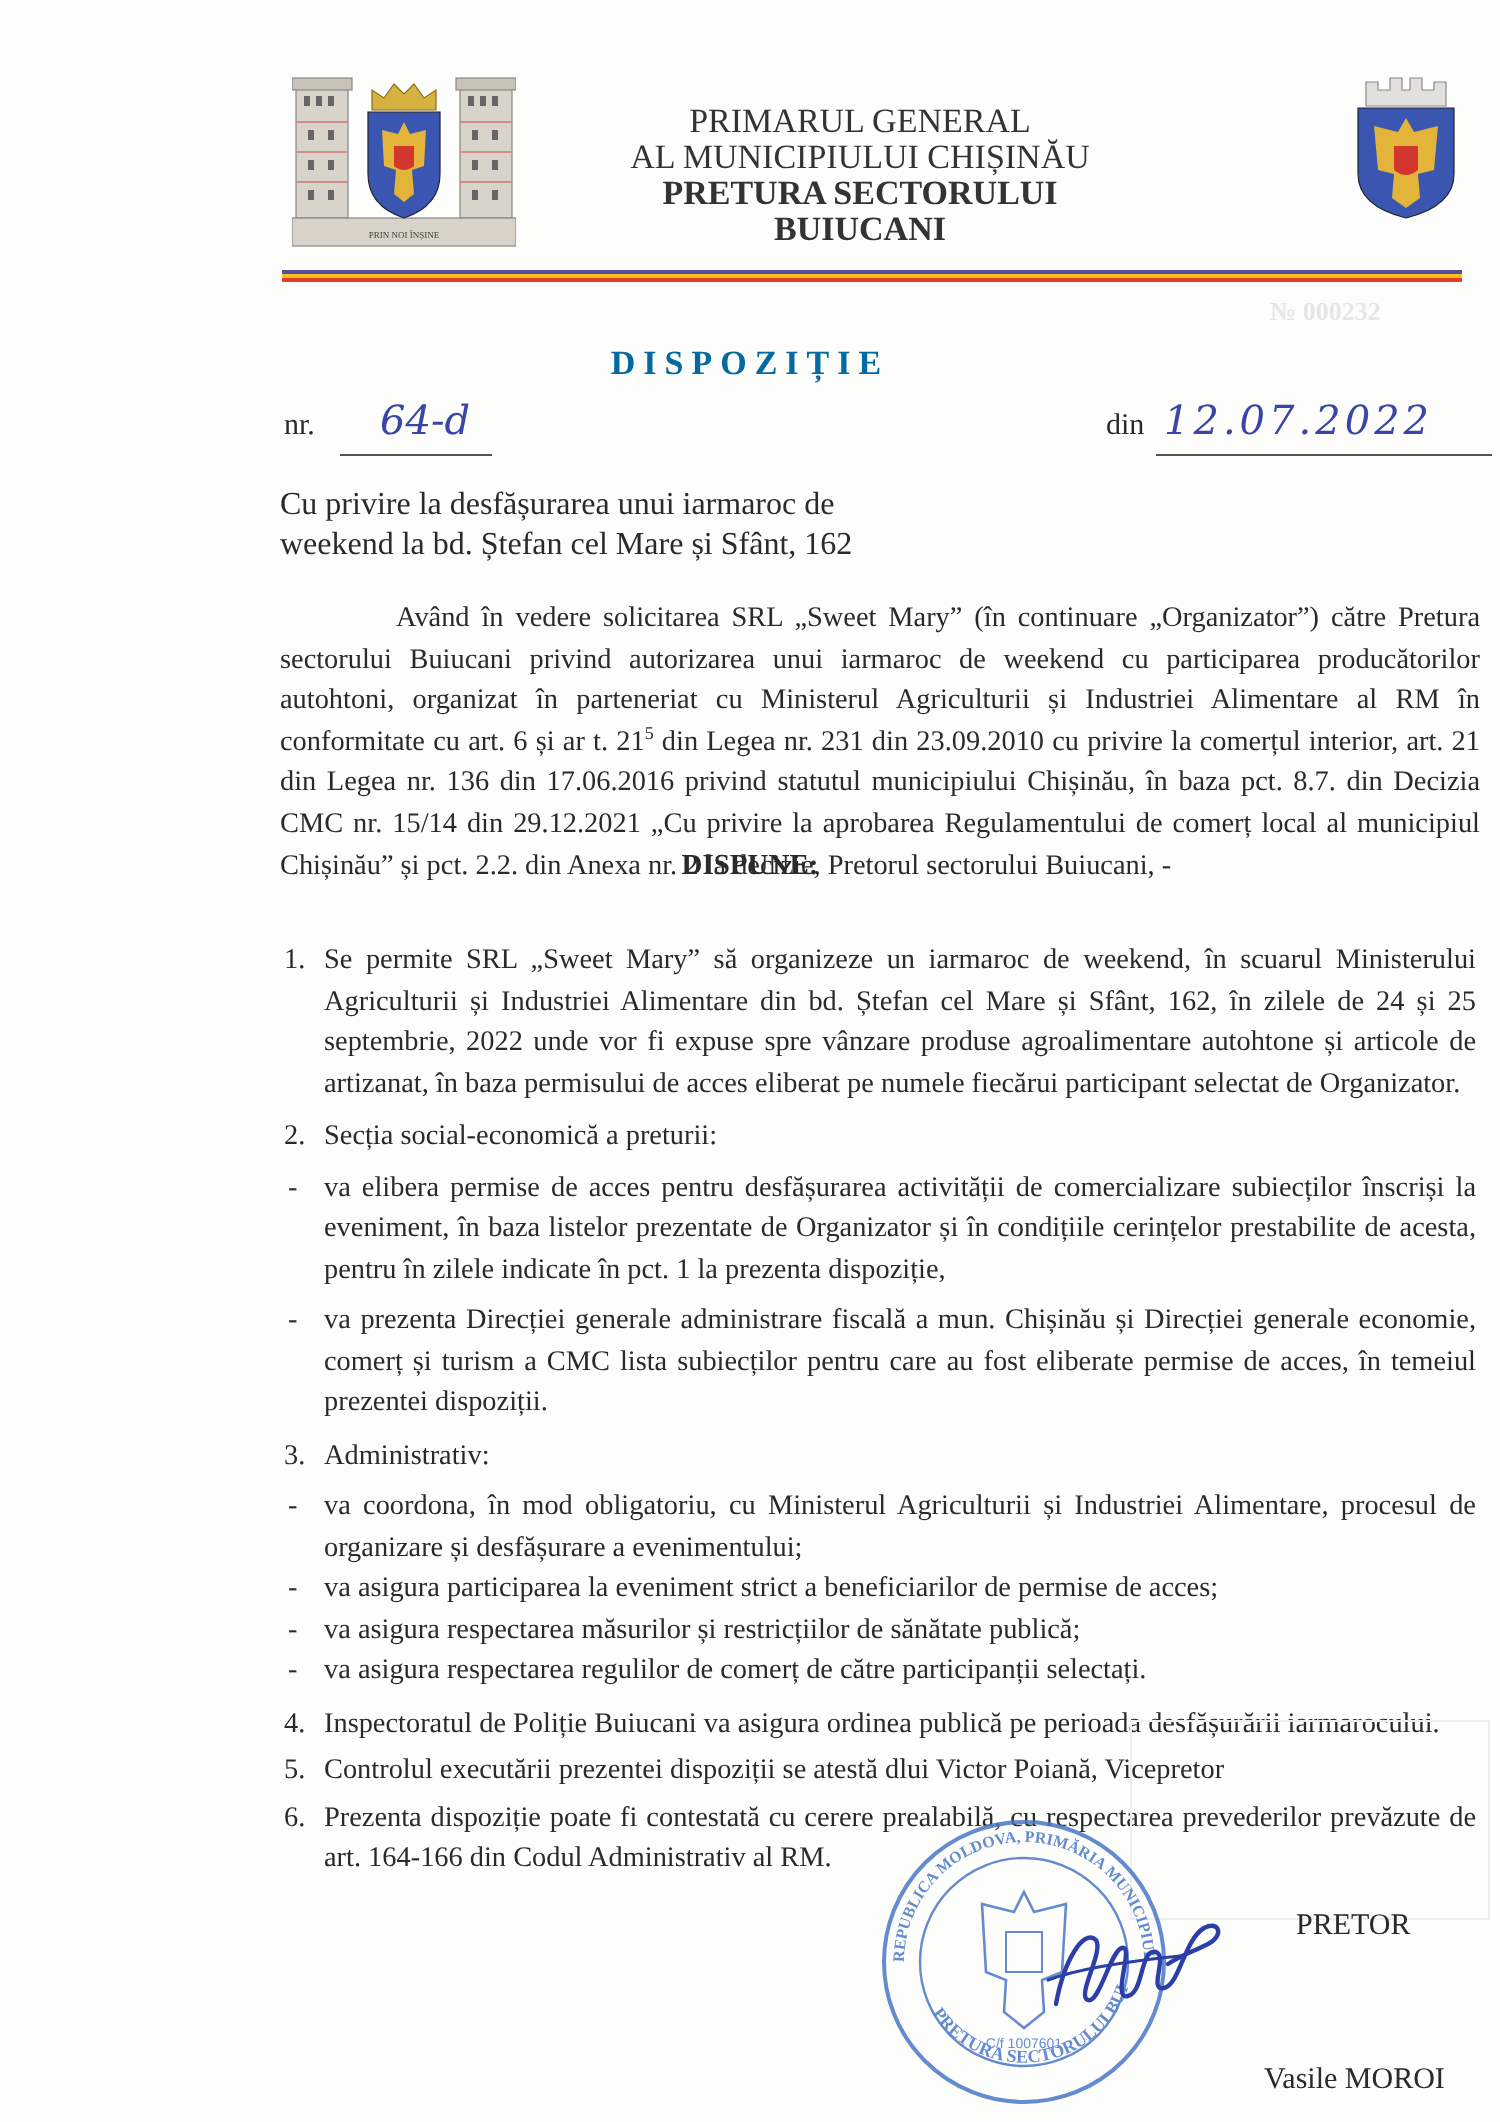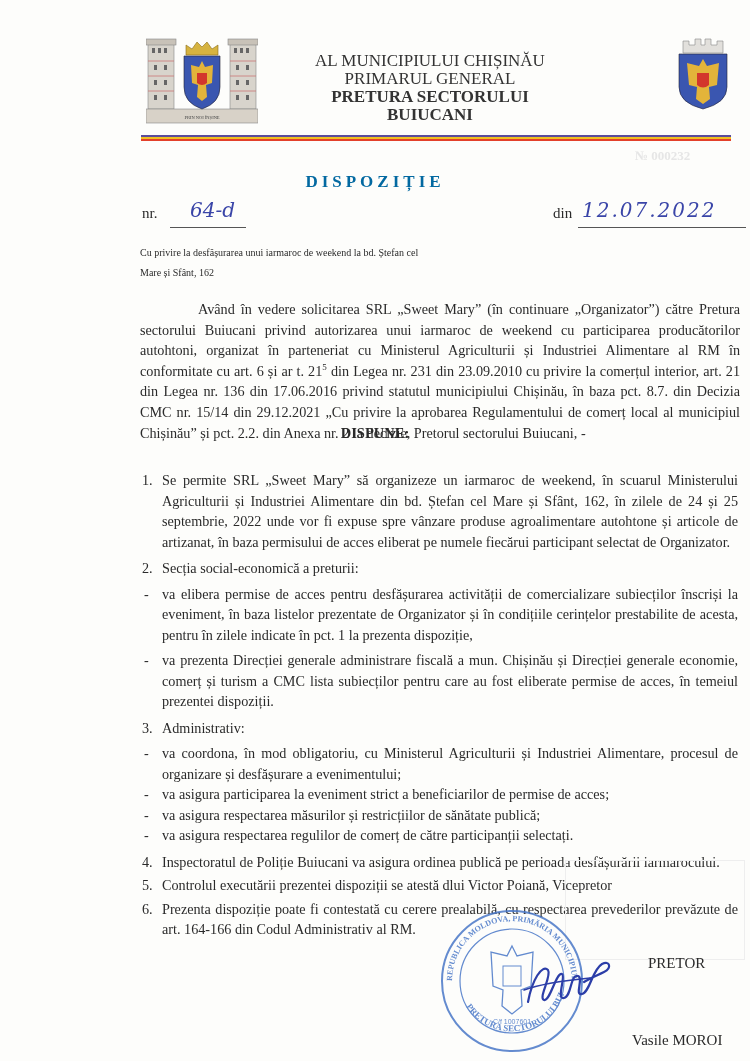--- a/index.html
+++ b/index.html
@@ -19,21 +19,21 @@
   .title { position: absolute; left: 0; width: 750px; top: 172px; text-align: center; font-weight: bold; font-size: 17px; letter-spacing: 4px; color: #0369a1; }
 
   .nr { position: absolute; left: 142px; top: 205px; font-size: 15px; }
   .nr-line { position: absolute; left: 170px; top: 227px; width: 76px; border-bottom: 1px solid #555; }
   .hand { font-family: "DejaVu Serif", serif; font-style: italic; color: #3a45a8; font-size: 20px; }
   .nr-val { position: absolute; left: 190px; top: 198px; }
   .din { position: absolute; left: 553px; top: 205px; font-size: 15px; }
   .din-line { position: absolute; left: 578px; top: 227px; width: 168px; border-bottom: 1px solid #555; }
   .din-val { position: absolute; left: 582px; top: 198px; letter-spacing: 2px; }
 
-  .subject { position: absolute; left: 140px; top: 243px; width: 300px; font-size: 10px; line-height: 20px; }
+  .subject { position: absolute; left: 140px; top: 243px; width: 300px; font-size: 16px; line-height: 20px; }
 
   .para { position: absolute; left: 140px; top: 299px; width: 600px; font-size: 14.2px; line-height: 20.6px; text-align: justify; }
   .para .indent { display: inline-block; width: 58px; }
   sup { font-size: 9px; vertical-align: super; line-height: 0; }
 
   .dispune { position: absolute; left: 0; width: 750px; top: 425px; text-align: center; font-weight: bold; font-size: 14.5px; }
 
   .list { position: absolute; left: 142px; top: 470px; width: 596px; font-size: 14.2px; line-height: 20.5px; }
   .item { position: relative; padding-left: 20px; text-align: justify; }
   .item .num { position: absolute; left: 0; top: 0; }
@@ -101,22 +101,22 @@
   </svg>
 
   <svg class="logo-right" viewBox="0 0 52 75">
     <path d="M6 18 L6 6 L12 6 L12 10 L18 10 L18 4 L24 4 L24 10 L28 10 L28 4 L34 4 L34 10 L40 10 L40 6 L46 6 L46 18 Z" fill="#e2e0dc" stroke="#888" stroke-width="0.6"></path>
     <path d="M2 19 L50 19 L50 52 Q50 68 26 74 Q2 68 2 52 Z" fill="#3a56b0" stroke="#223" stroke-width="0.6"></path>
     <path d="M26 24 L30 31 L42 28 L40 50 L32 52 L33 64 L26 69 L19 64 L20 52 L12 50 L10 28 L22 31 Z" fill="#e3b43a"></path>
     <path d="M20 38 L32 38 L32 50 Q26 55 20 50 Z" fill="#d3362c"></path>
   </svg>
 
   <div class="hdr">
+    <div>PRIMARUL GENERAL</div>
     <div>AL MUNICIPIULUI CHIȘINĂU</div>
-    <div>PRIMARUL GENERAL</div>
     <div class="bold">PRETURA SECTORULUI BUIUCANI</div>
   </div>
 
   <div class="stripe">
     <div style="background:#5b4b9a"></div>
     <div style="background:#f0c020"></div>
     <div style="background:#e3402a"></div>
   </div>
   <div class="regno">№ 000232</div>
 

